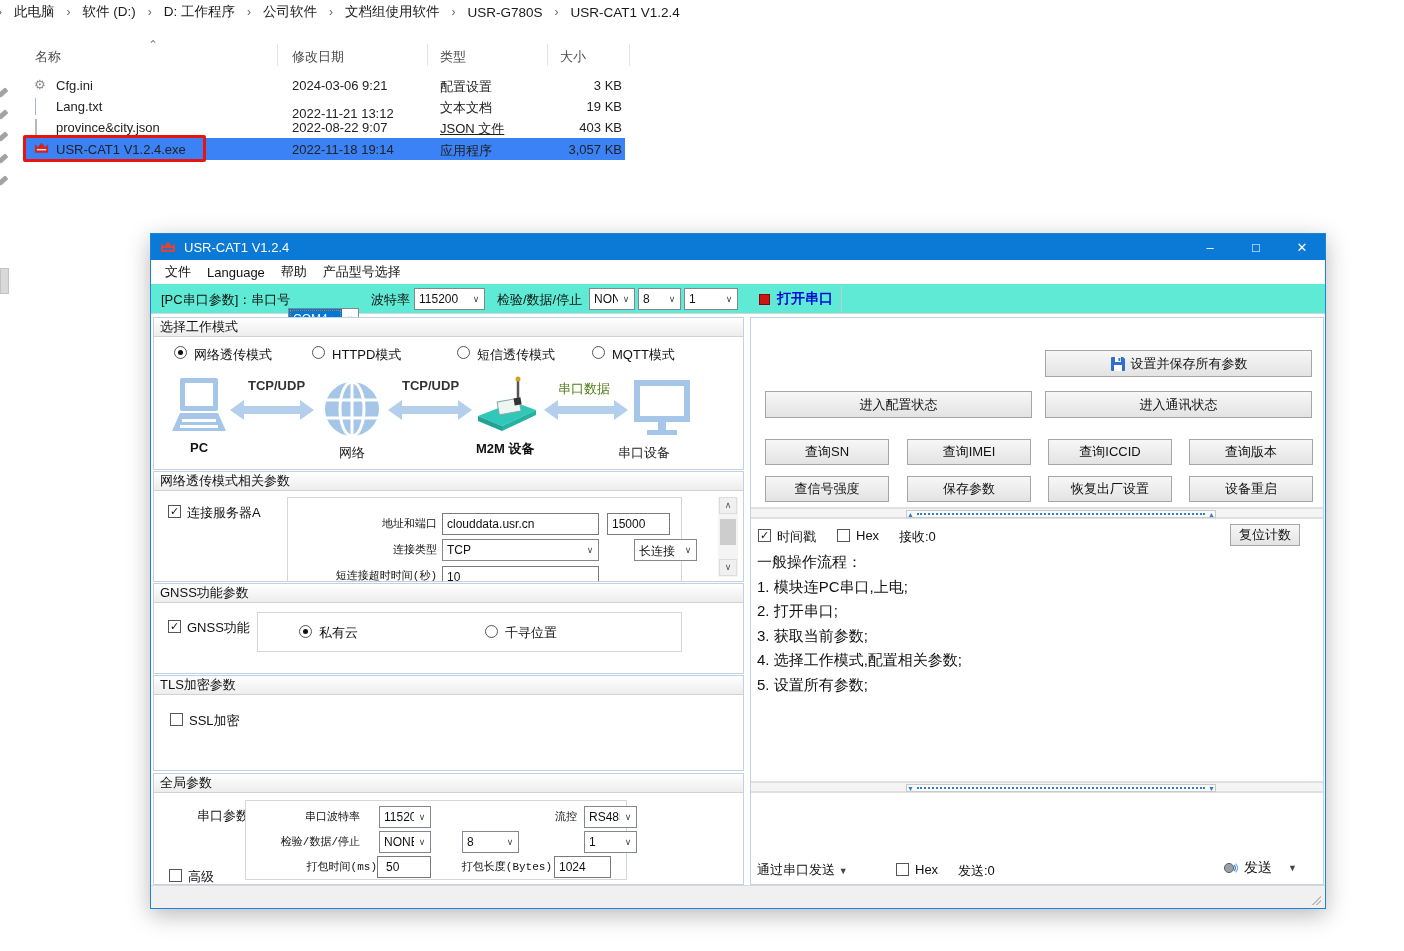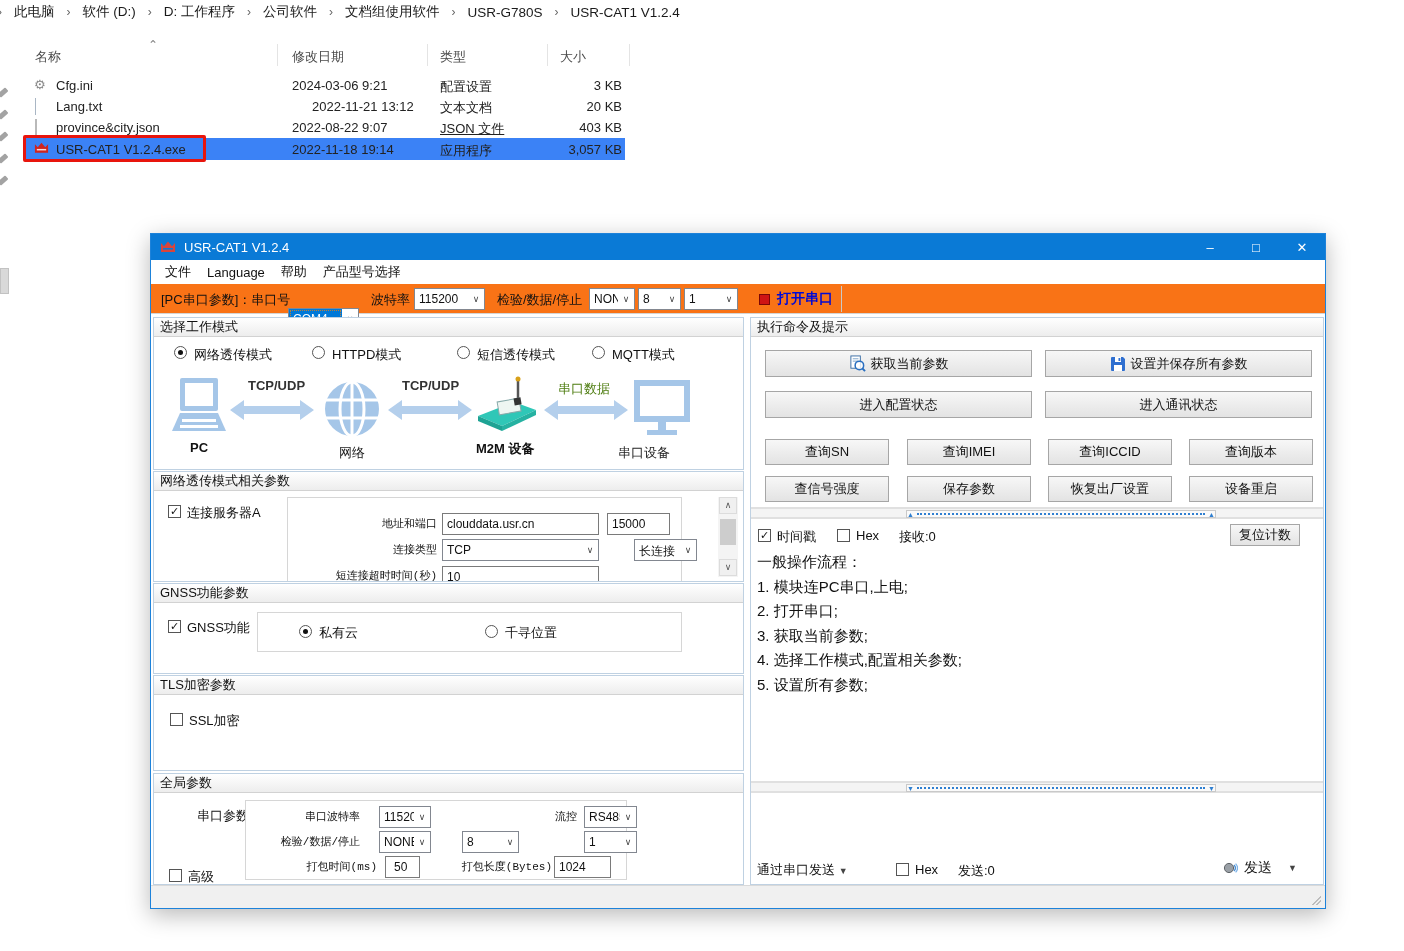--- a/index.html
+++ b/index.html
@@ -16,21 +16,21 @@
   .pin { position:absolute; width:10px; height:5px; background:#a3a3a3; border-radius:1px; transform:rotate(-42deg); left:-2px; }
   .pagefile { width:12px; height:15px; background:#fff; border:1px solid #a9b6c4; position:relative; }
   .pagefile i { display:block; height:1px; background:#9fb0c0; margin:2px 2px 0 2px; }
   
   #appwin { position:absolute; left:150px; top:233px; width:1176px; height:676px; background:#fff; border:1px solid #1d82da; box-shadow:0 6px 22px rgba(0,0,0,.28); }
   .titlebar { position:absolute; left:0; top:0; width:100%; height:26px; background:#0a7ad6; display:flex; align-items:center; color:#fff; }
   .apptitle { font-size:13px; margin-left:8px; }
   .tbtn { position:absolute; top:0; width:46px; height:26px; display:flex; align-items:center; justify-content:center; color:#fff; font-size:13px; }
   .menubar { position:absolute; left:0; top:26px; width:100%; height:24px; background:#fff; display:flex; align-items:center; padding-left:6px; }
   .mitem { font-size:13px; color:#111; padding:2px 8px; }
-  .toolbar { position:absolute; left:0; top:50px; width:100%; height:30px; background:#f97316; border-bottom:1px solid #d5d5d5; }
+  .toolbar { position:absolute; left:0; top:50px; width:100%; height:30px; background:#5eead4; border-bottom:1px solid #d5d5d5; }
   .tlabel { position:absolute; font-size:13px; color:#111; top:7px; white-space:nowrap; }
   .combo { position:absolute; height:22px; border:1px solid #828790; background:#fff; display:flex; }
   .combo-val { flex:1; font-size:12px; color:#111; padding:3px 0 0 4px; white-space:nowrap; overflow:hidden; }
   .combo-arr { width:16px; display:flex; align-items:center; justify-content:center; font-size:9px; color:#444; }
   .combo.sel .combo-val { background:#0078d7; color:#fff; outline:1px dotted #c07f34; outline-offset:-2px; }
   .tin { position:absolute; height:22px; border:1px solid #7a7a7a; background:#fff; font-size:12px; color:#111; padding:3px 0 0 4px; white-space:nowrap; overflow:hidden; }
   .grp { position:absolute; left:2px; width:591px; border:1px solid #bfd1e2; background:#fff; overflow:hidden; }
   .grphdr { position:absolute; left:0; top:0; width:100%; height:19px; background:linear-gradient(#ffffff,#ededed); border-bottom:1px solid #d2d2d2; font-size:13px; color:#111; padding-left:6px; line-height:18px; }
   .chk { position:absolute; width:13px; height:13px; border:1px solid #555; background:#fff; font-size:11px; line-height:11px; text-align:center; color:#111; }
   .rad { position:absolute; width:13px; height:13px; border:1px solid #555; border-radius:50%; background:#fff; }
@@ -87,23 +87,23 @@
 <div class="abs" style="left:25px;top:75px;width:600px;height:21px;">
   <span class="fcell" style="left:9px;top:2px;color:#8a8a8a;font-size:13px;">⚙</span>
   <span class="fcell" style="left:31px;top:3px;">Cfg.ini</span>
   <span class="fcell" style="left:267px;top:3px;">2024-03-06 9:21</span>
   <span class="fcell" style="left:415px;top:3px;">配置设置</span>
   <span class="fcell fsize" style="left:515px;top:3px;width:82px;">3 KB</span>
 </div>
 <div class="abs" style="left:25px;top:96px;width:600px;height:21px;">
   <span class="fcell" style="left:10px;top:3px;"><span class="pagefile"><i></i><i></i><i></i><i></i></span></span>
   <span class="fcell" style="left:31px;top:3px;">Lang.txt</span>
-  <span class="fcell" style="left:267px;top:3px;margin-left:20px;">2022-11-21 13:12</span>
+  <span class="fcell" style="left:267px;top:10px;">2022-11-21 13:12</span>
   <span class="fcell" style="left:415px;top:3px;">文本文档</span>
-  <span class="fcell fsize" style="left:515px;top:3px;width:82px;">20 KB</span>
+  <span class="fcell fsize" style="left:515px;top:3px;width:82px;">19 KB</span>
 </div>
 <div class="abs" style="left:25px;top:117px;width:600px;height:21px;">
   <span class="fcell" style="left:10px;top:3px;"><span class="pagefile" style="border-color:#b9b9b9;"></span></span>
   <span class="fcell" style="left:31px;top:3px;">province&amp;city.json</span>
   <span class="fcell" style="left:267px;top:3px;">2022-08-22 9:07</span>
   <span class="fcell" style="left:415px;top:3px;text-decoration:underline;">JSON 文件</span>
   <span class="fcell fsize" style="left:515px;top:3px;width:82px;">403 KB</span>
 </div>
 <div class="abs" style="left:25px;top:138px;width:600px;height:22px;background:#3b82f6;">
   <span class="fcell" style="left:9px;top:4px;">
@@ -309,40 +309,29 @@
     </div>
     <div class="combo" style="left:308px;top:57px;width:57px;">
       <div class="combo-val">8</div>
         <div class="combo-arr">∨</div>
     </div>
     <div class="combo" style="left:430px;top:57px;width:53px;">
       <div class="combo-val">1</div>
         <div class="combo-arr">∨</div>
     </div>
     <span class="rlbl" style="left:123px;top:85px;width:100px;">打包时间(ms)</span>
-    <div class="tin" style="left:231px;top:82px;width:35px;padding-left:8px;">50</div>
+    <div class="tin" style="left:223px;top:82px;width:54px;padding-left:8px;">50</div>
     <span class="rlbl" style="left:298px;top:85px;width:100px;">打包长度(Bytes)</span>
     <div class="tin" style="left:400px;top:82px;width:57px;">1024</div>
     <span class="chk" style="left:15px;top:95px;"></span>
     <span class="lbl" style="left:34px;top:94px;">高级</span>
   </div>
 
   <div class="grp" style="left:599px;top:83px;width:574px;height:568px;">
-    <div class="grphdr">执行命令及提示</div>
-
-    <div class="btnw" style="left:14px;top:32px;width:267px;height:27px;">
-      <svg width="17" height="17" viewBox="0 0 18 18">
-          <rect x="2" y="1" width="10" height="13" fill="#fff" stroke="#3a6ea5"></rect>
-          <line x1="4" y1="4" x2="10" y2="4" stroke="#7aa2c8"></line>
-          <line x1="4" y1="6.5" x2="10" y2="6.5" stroke="#7aa2c8"></line>
-          <circle cx="11" cy="11" r="4.5" fill="rgba(255,255,255,.8)" stroke="#2a6fc0" stroke-width="1.6"></circle>
-          <line x1="14" y1="14" x2="17" y2="17" stroke="#2a6fc0" stroke-width="2"></line>
-        </svg>
-      <span>获取当前参数</span>
-    </div>
+
     <div class="btnw" style="left:294px;top:32px;width:267px;height:27px;">
       <svg width="16" height="16" viewBox="0 0 16 16">
           <path d="M1,2 a1,1 0 0 1 1,-1 h11 l2,2 v11 a1,1 0 0 1 -1,1 h-12 a1,1 0 0 1 -1,-1 z" fill="#2f6fd0"></path>
           <rect x="4" y="9" width="8" height="6" fill="#fff"></rect>
           <rect x="5" y="1" width="6" height="5" fill="#fff"></rect>
           <rect x="8.5" y="2" width="1.8" height="3" fill="#2f6fd0"></rect>
         </svg>
       <span>设置并保存所有参数</span>
     </div>
     <div class="btnw" style="left:14px;top:73px;width:267px;height:27px;">

